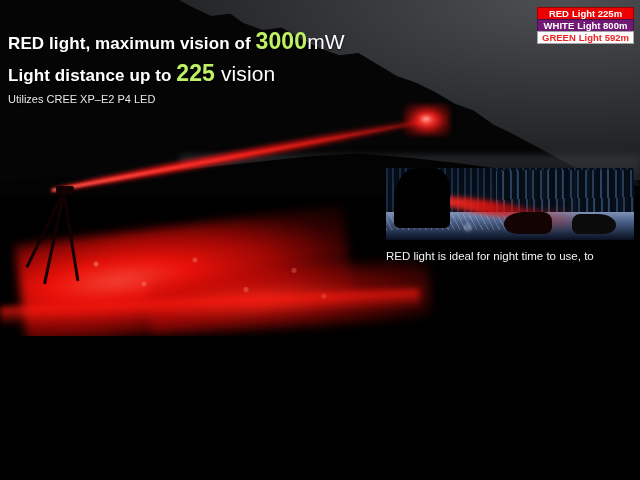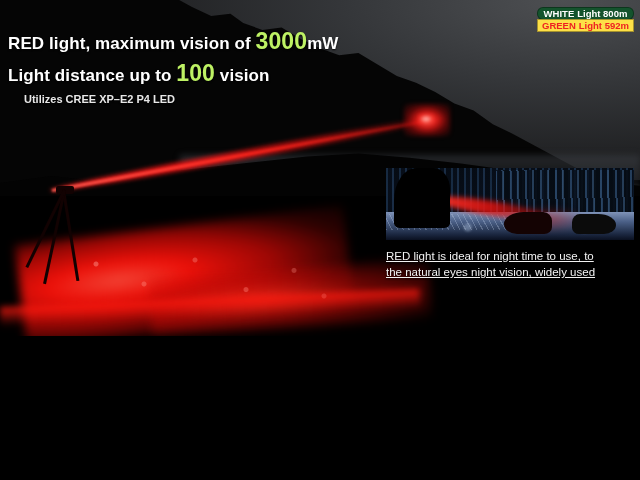--- a/index.html
+++ b/index.html
@@ -149,24 +149,24 @@
 
   
   .headline {
     position:absolute; left:8px; top:28px;
     color:#ffffff; font-size:17px; font-weight:bold;
     letter-spacing:.1px; white-space:nowrap;
     text-shadow:0 1px 2px rgba(0,0,0,.9);
   }
   .headline.l2 { top:60px; }
   .hl-num { color:#bef264; font-size:23px; font-weight:bold; }
-  .hl-unit { color:#ffffff; font-size:17px; font-weight:bold; }
+  .hl-unit { color:#ffffff; font-size:21px; font-weight:normal; }
   .subline {
-    position:absolute; left:24px; top:93px;
-    color:#e8e8e8; font-size:11px; font-weight:bold;
+    position:absolute; left:8px; top:93px;
+    color:#e8e8e8; font-size:11px; font-weight:normal;
     white-space:nowrap; text-shadow:0 1px 2px rgba(0,0,0,.9);
   }
 
   
   .model {
     position:absolute; left:468px; top:16px;
     color:#ffffff; font-size:22px; font-weight:bold; letter-spacing:.5px;
     text-shadow:0 1px 3px rgba(0,0,0,.8);
   }
 
@@ -177,22 +177,22 @@
   }
   .legend-row {
     height:13px; line-height:13px;
     font-size:9.5px; font-weight:bold;
     text-align:center; white-space:nowrap;
     display:flex; align-items:center; justify-content:center; gap:3px;
     border:1px solid rgba(0,0,0,.35);
     margin-bottom:-1px;
   }
   .legend-row.red   { background:#ee0000; color:#ffffff; }
-  .legend-row.white { background:#14532d; color:#ffffff;border-radius:6px; }
-  .legend-row.green { background:#fde047; color:#ee2222; }
+  .legend-row.white { background:#701a75; color:#ffffff; }
+  .legend-row.green { background:#ffffff; color:#ee2222; }
   .lg-name { font-weight:bold; }
   .lg-text { font-weight:bold; }
 
   
   .inset {
     position:absolute; left:386px; top:168px; width:248px; height:72px;
     overflow:hidden; background:#04060c;
   }
   .inset .i-sky {
     position:absolute; left:0; top:0; width:248px; height:50px;
@@ -258,21 +258,20 @@
     background:repeating-linear-gradient(62deg,
       rgba(200,215,240,.35) 0 1px, transparent 1px 5px);
     opacity:.8;
   }
 
   
   .caption {
     position:absolute; left:386px; top:248px; width:250px;
     color:#f2f2f2; font-size:11.5px; line-height:16px;
     text-shadow:0 1px 2px rgba(0,0,0,.9);
-    text-decoration:underline;
   }
   .caption div { white-space:nowrap; }
 
   
   .letterbox {
     position:absolute; left:0; top:336px; width:640px; height:144px;
     background:#000;
   }
 </style>
 </head>
@@ -304,27 +303,31 @@
       <i class="leg2"></i>
       <i class="leg3"></i>
     </div>
   </div>
 
   <div class="headline">
     <span>RED light, maximum vision of </span><span class="hl-num">3000</span><span class="hl-unit">mW</span>
   </div>
 
   <div class="headline l2">
-    <span>Light distance up to </span><span class="hl-num">100</span><span class="hl-unit"> vision</span>
+    <span>Light distance up to </span><span class="hl-num">225</span><span class="hl-unit"> vision</span>
   </div>
 
   <div class="subline">Utilizes CREE XP–E2 P4 LED</div>
 
 
   <div class="legend">
+    <div class="legend-row red">
+      <span class="lg-name">RED</span>
+      <span class="lg-text">Light 225m</span>
+    </div>
     <div class="legend-row white">
       <span class="lg-name">WHITE</span>
       <span class="lg-text">Light 800m</span>
     </div>
     <div class="legend-row green">
       <span class="lg-name">GREEN</span>
       <span class="lg-text">Light 592m</span>
     </div>
   </div>
 
@@ -337,18 +340,17 @@
     <div class="i-fence"></div>
     <div class="i-redglow"></div>
     <div class="i-beam"></div>
     <div class="i-person"></div>
     <div class="i-dog1"></div>
     <div class="i-dog2"></div>
   </div>
 
   <div class="caption">
     <div>RED light is ideal for night time to use, to</div>
-    <div>the natural eyes night vision, widely used</div>
   </div>
 
   <div class="letterbox"></div>
 
 </div>
 
 </body></html>

